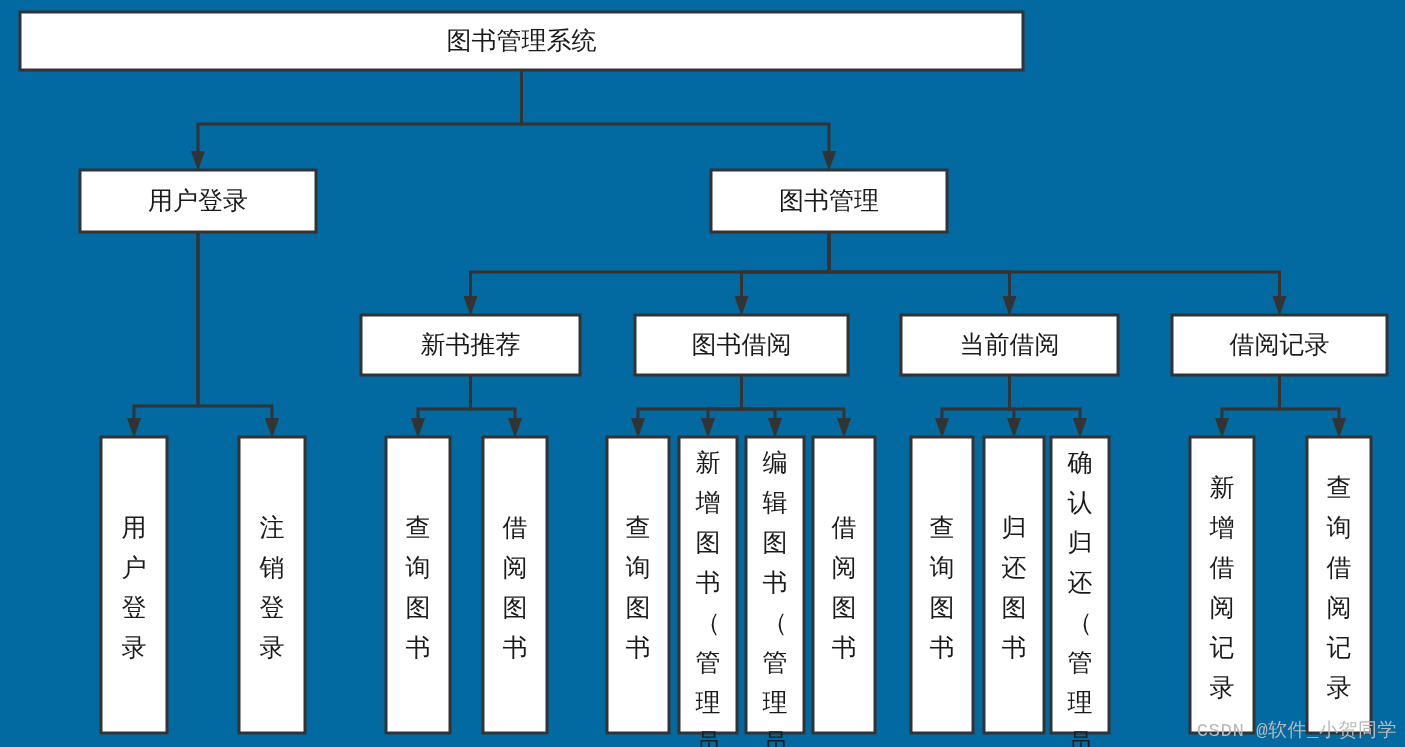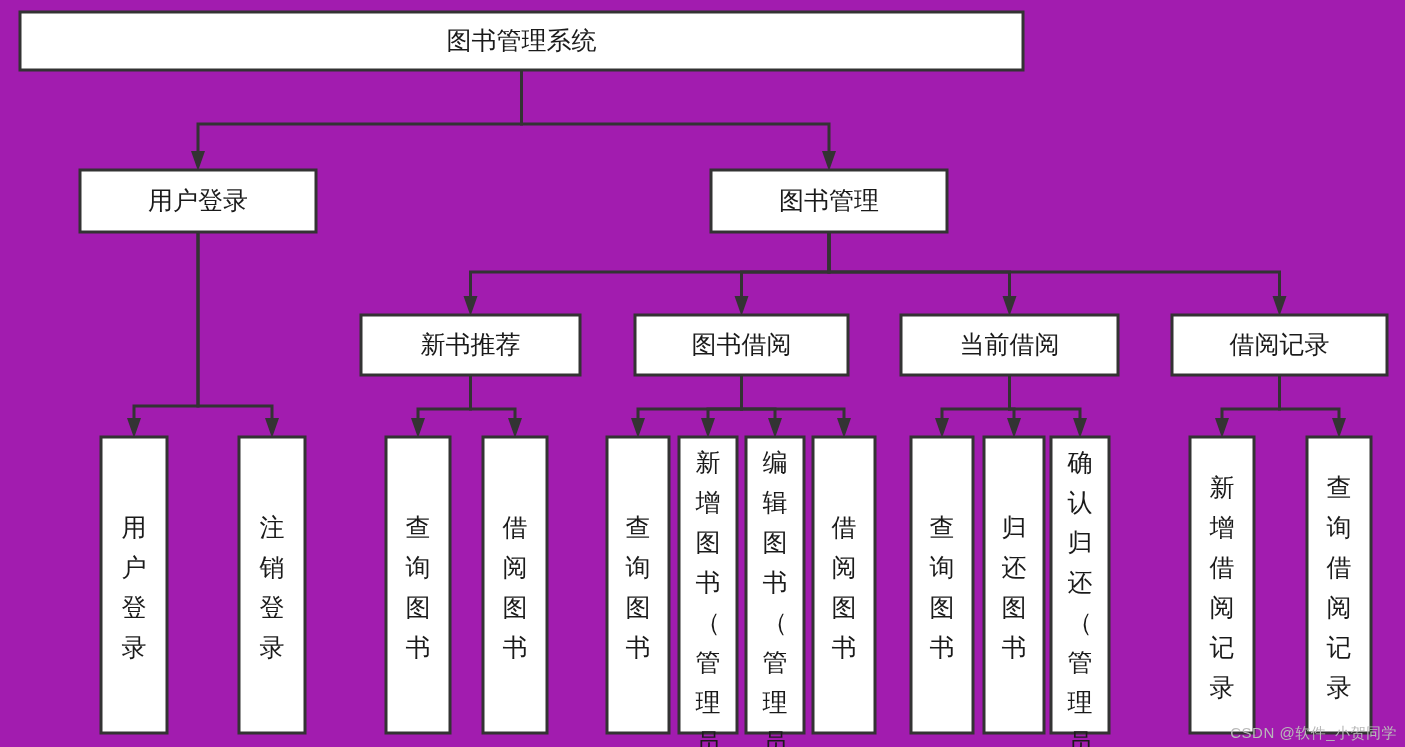--- a/index.html
+++ b/index.html
@@ -8,21 +8,21 @@
     padding: 0;
     background: #ffffff;
   }
   body {
     font-family: "DejaVu Sans", "Liberation Sans", sans-serif;
   }
   #diagram-root {
     position: relative;
     width: 1405px;
     height: 747px;
-    background: #a21caf;
+    background: #0369a1;
     overflow: hidden;
   }
   svg#tree-svg {
     position: absolute;
     left: 0;
     top: 0;
     width: 1405px;
     height: 747px;
     display: block;
   }
@@ -51,22 +51,22 @@
   .node-label-v {
     font-family: "DejaVu Sans", "Liberation Sans", sans-serif;
     font-size: 25px;
     fill: #1a1a1a;
     text-anchor: middle;
   }
   .watermark {
     position: absolute;
     right: 8px;
     bottom: 4px;
-    font-family: Liberation Sans, sans-serif;
-    font-size: 15px;
+    font-family: Liberation Mono, monospace;
+    font-size: 19px;
     color: #b9b9b9;
     letter-spacing: 0.5px;
     user-select: none;
     pointer-events: none;
     white-space: nowrap;
   }
 </style>
 </head>
 <body>
 

